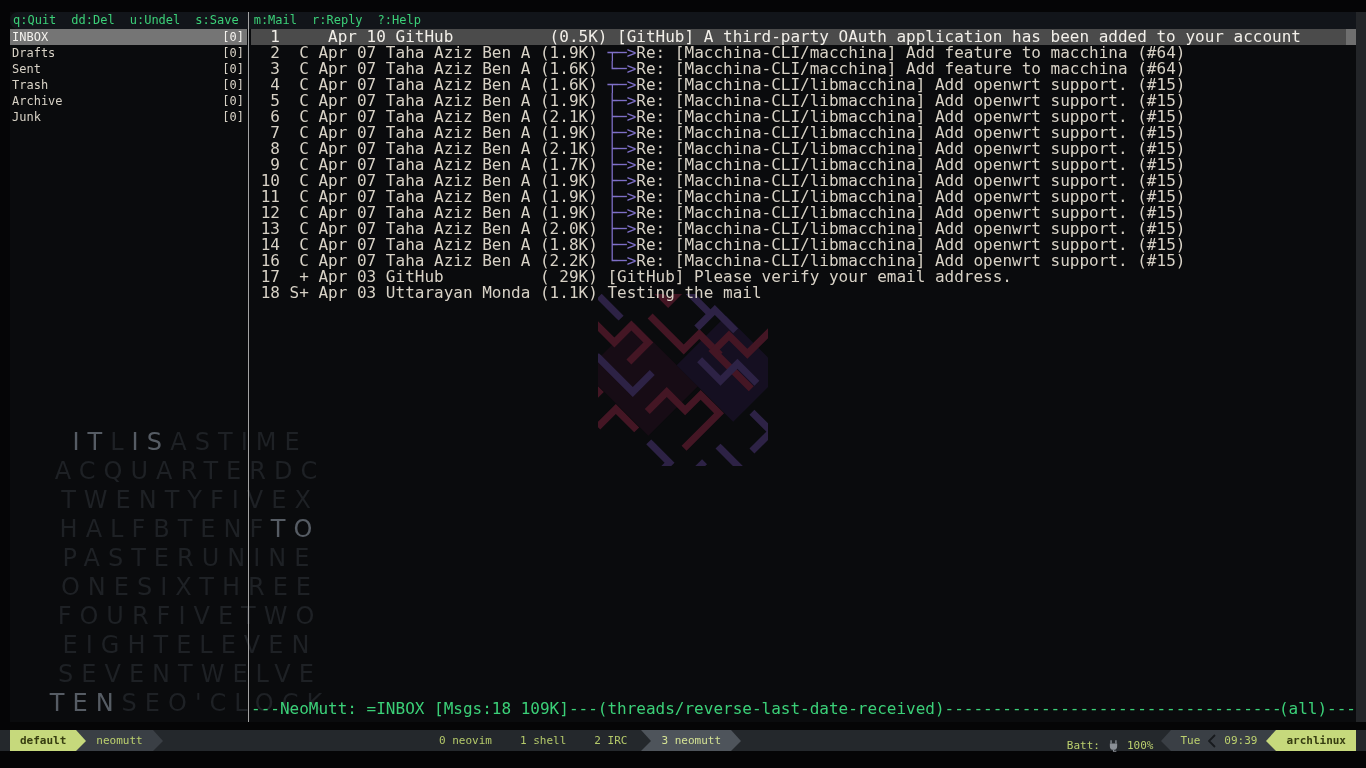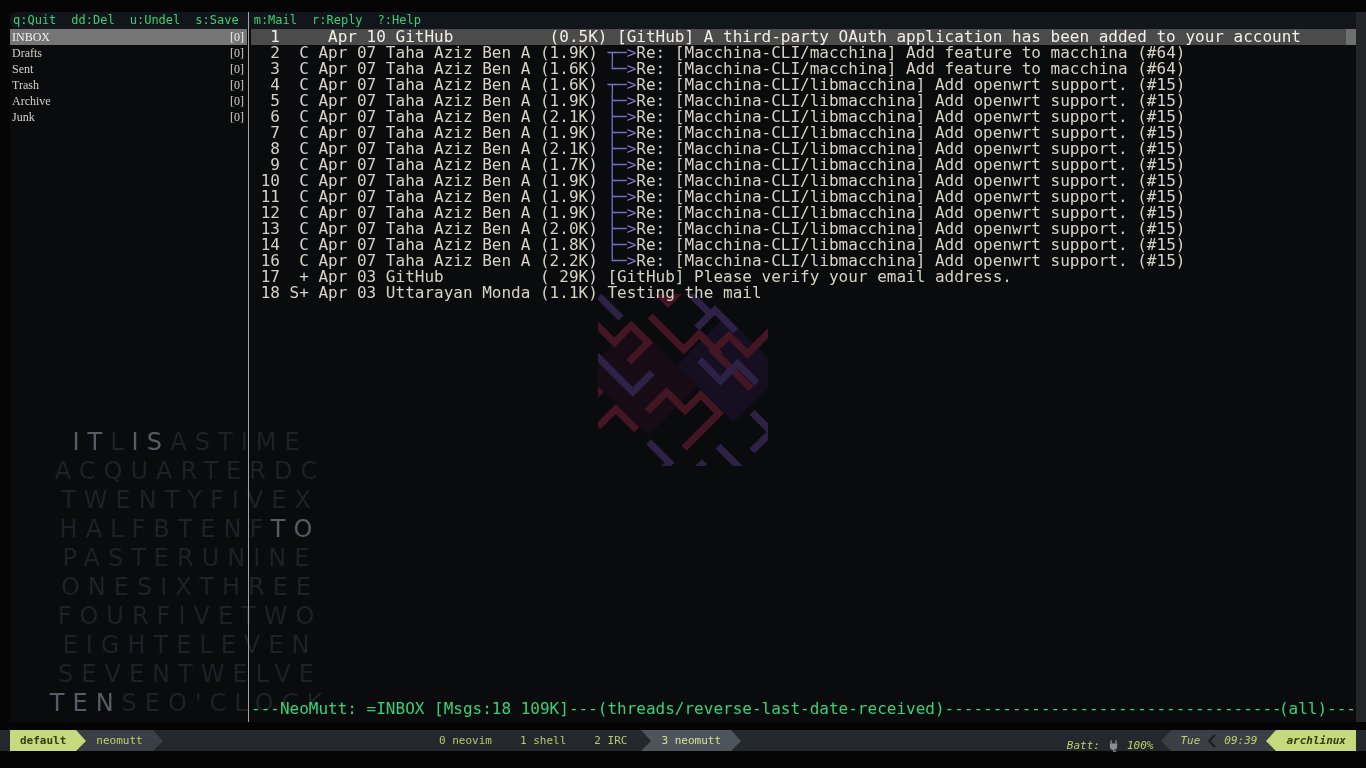--- a/index.html
+++ b/index.html
@@ -15,21 +15,21 @@
   .wordclock .wc-row { height:29px; white-space:nowrap; }
   .wordclock .bright { color:#565c64; }
   .maze { position:absolute; left:588px; top:282px; opacity:.95; }
 
   
   .help-bar { position:absolute; left:0; top:0; width:100%; height:17px;
               background:#12151a; color:#3bd078; font-size:12px; line-height:17px;
               display:flex; gap:15px; padding-left:3px; white-space:pre;border-radius:8px; }
 
   
-  .sidebar { position:absolute; left:0; top:17px; width:237px;font-family:Liberation Serif, serif; }
+  .sidebar { position:absolute; left:0; top:17px; width:237px; }
   .sb-row { height:16px; line-height:16px; font-size:12px; color:#d8d2c6;
             display:flex; justify-content:space-between; padding:0 3px 0 2px; }
   .sb-row.selected { background:#757575; color:#f4f2ee; }
   .v-divider { position:absolute; left:238px; top:0; bottom:0; width:1px; background:#a3a3a3; }
 
   
   .mail-rows { position:absolute; left:241px; top:17px; right:20px; }
   .mail-row { height:16px; line-height:16px; font-size:16px; color:#d8d2c6;
               white-space:pre; overflow:hidden; }
   .mail-row.selected { background:#4b4b4b; color:#f2efe9; }
@@ -43,21 +43,21 @@
   .status-line { position:absolute; left:241px; top:689px; right:10px; height:16px;
                  display:flex; color:#3bd078; font-size:16px; line-height:16px; }
   .st-fill { flex:1; overflow:hidden; white-space:pre; }
   .st-prefix,.st-suffix { white-space:pre; }
 
   
   .tmux-bar { position:absolute; left:0; top:730px; width:1366px; height:21px;
               background:#24282c; font-size:11px; line-height:21px; color:#bcd06e; }
   .tb-left { position:absolute; left:10px; top:0; display:flex; height:21px; }
   .tb-windows { position:absolute; left:425px; top:0; display:flex; height:21px; align-items:center; }
-  .tb-right { position:absolute; right:10px; top:0; display:flex; height:31px;font-style:italic; }
+  .tb-right { position:absolute; right:10px; top:0; display:flex; height:31px; }
   .seg { display:inline-block; height:21px; }
   .seg.session { background:#c6d97c; color:#363d10; padding:0 10px; font-weight:bold; }
   .seg.pane { background:#3a3f45; color:#bcd06e; padding:0 10px; }
   .pl-r { width:0; height:0; border-top:11px solid transparent; border-bottom:10px solid transparent; }
   .pl-l { width:0; height:0; border-top:11px solid transparent; border-bottom:10px solid transparent; }
   .arr-lime-gray { border-left:10px solid #c6d97c; background:#3a3f45; }
   .arr-gray-bar  { border-left:10px solid #3a3f45; }
   .win { padding:0 14px; color:#b4c96a; }
   .win-active-wrap { display:flex; height:21px; background:#4e545b; }
   .win-active { padding:0 10px; color:#d4e294; }

